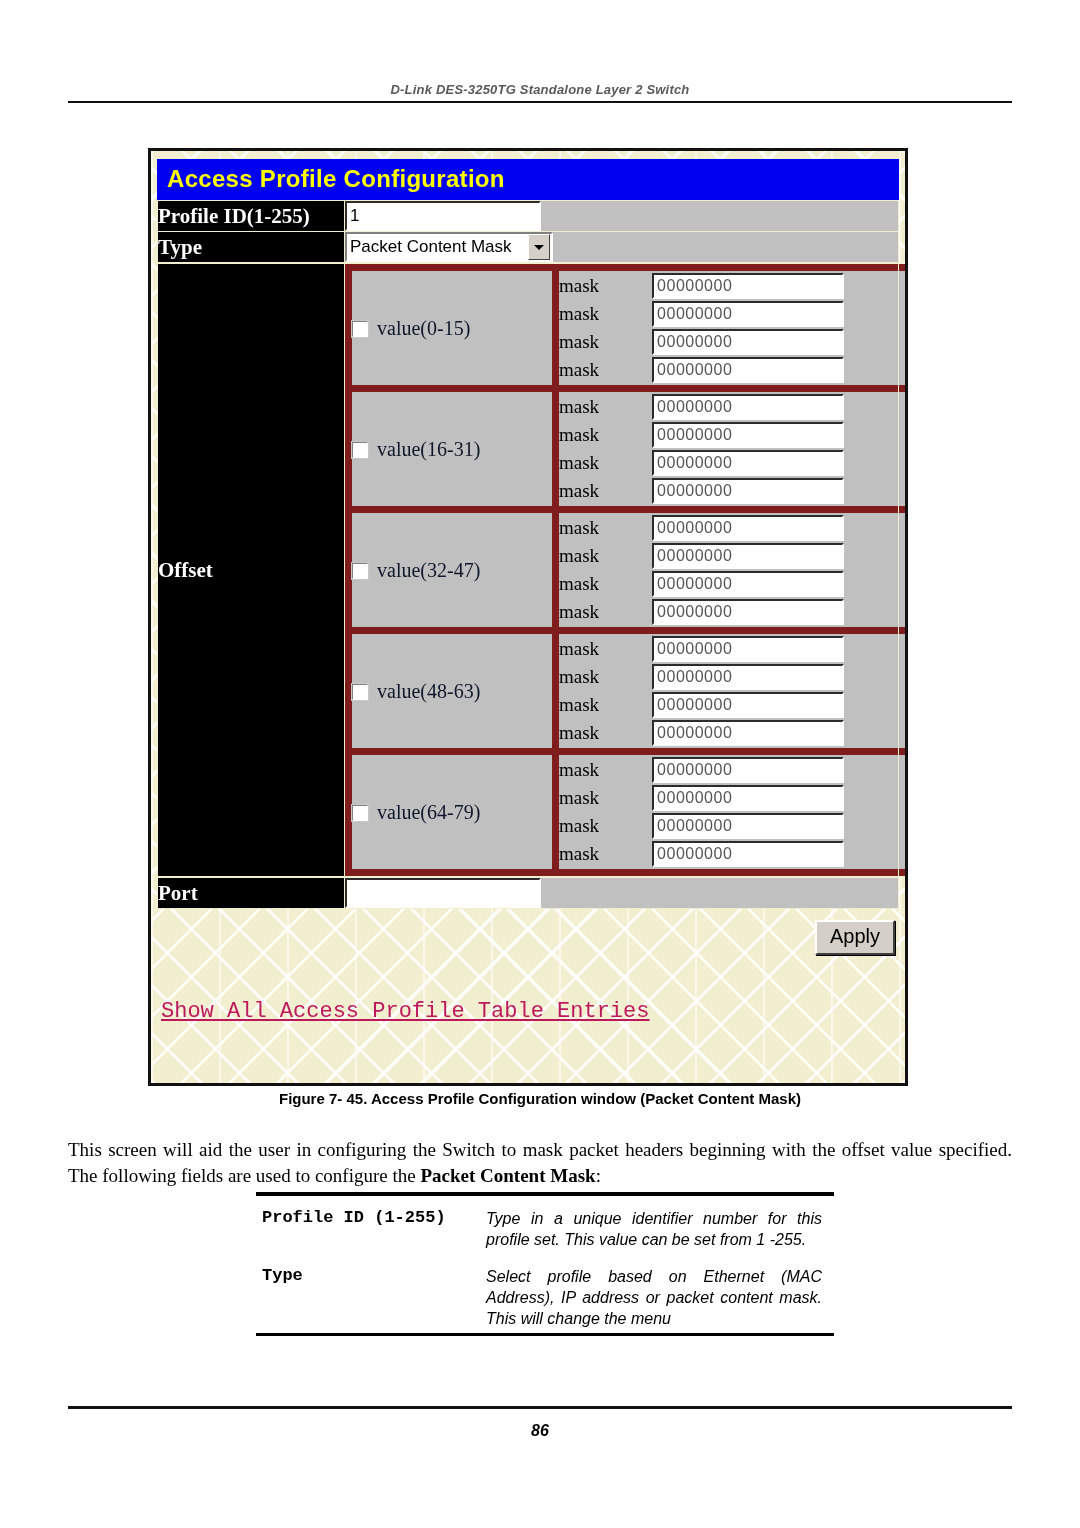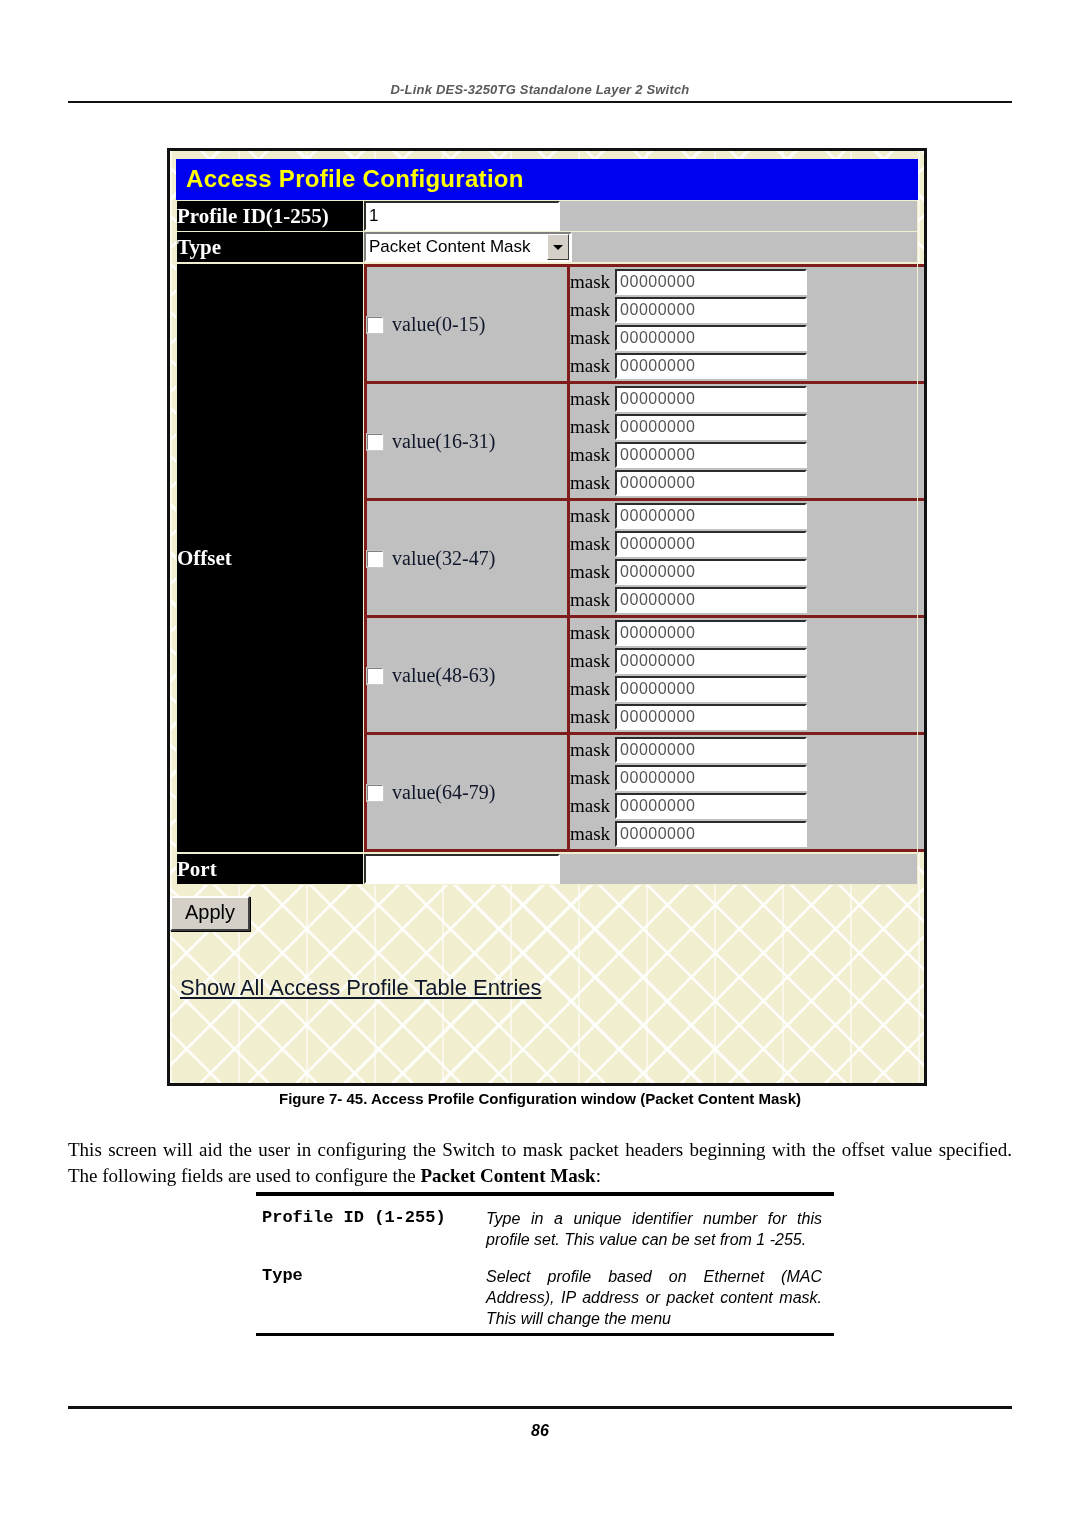--- a/index.html
+++ b/index.html
@@ -34,21 +34,21 @@
     left: 68px;
     top: 101px;
     width: 944px;
     height: 0;
     border-top: 2px solid #111;
   }
 
   
   .ui-panel {
     position: absolute;
-    left: 167px;
+    left: 148px;
     top: 148px;
     width: 760px;
     height: 938px;
     box-sizing: border-box;
     border: 3px solid #111;
     background: #f2efd0;
     overflow: hidden;
   }
   
   .ui-panel::before {
@@ -113,21 +113,21 @@
     border-left-color: #808080;
     border-right-color: #ffffff;
     border-bottom-color: #ffffff;
     padding: 2px 3px;
     box-sizing: border-box;
     height: 30px;
     outline: none;
   }
   input.profile-id { width: 196px; }
   input.port-inp   { width: 196px; }
-  input.mask-inp   { width: 192px; height: 26px; font-size: 16px; color:#555; letter-spacing:0.5px;}
+  input.mask-inp   { width: 192px; height: 26px; font-size: 16px; color:#555; letter-spacing:0.5px;margin-left:48px;}
 
   .select-box {
     display: inline-flex;
     align-items: center;
     background: #ffffff;
     border: 2px solid;
     border-top-color: #808080;
     border-left-color: #808080;
     border-right-color: #ffffff;
     border-bottom-color: #ffffff;
@@ -165,21 +165,21 @@
     background: #000;
     color: #fff;
     font-family: "Liberation Serif", serif;
     font-weight: bold;
     font-size: 21px;
     padding-left: 8px;
     width: 186px;
     vertical-align: middle;
   }
   table.offsets { border-collapse: collapse; width: 100%; table-layout: fixed; }
-  table.offsets td { border: 3px solid #7f1d1d; padding: 0; background: #c0c0c0; }
+  table.offsets td { border: 7px solid #7f1d1d; padding: 0; background: #c0c0c0; }
   td.val-cell {
     width: 200px;
     padding: 6px 0 6px 12px;
     font-family: "Liberation Serif", serif;
     font-size: 20px;
     color: #0f172a;
     white-space: nowrap;
   }
   td.mask-cell { padding: 3px 0 3px 4px; width: 360px; }
   td.pad-cell  { }
@@ -210,43 +210,43 @@
     color: #000;
   }
 
   .apply-wrap {
     position: relative;
     z-index: 1;
     height: 56px;
     padding-right: 10px;
     display: flex;
     align-items: center;
-    justify-content: flex-start;
+    justify-content: flex-end;
   }
   .apply-btn {
     font-family: "Liberation Sans", sans-serif;
     font-size: 20px;
     padding: 3px 13px 5px 13px;
     background: #d4d0c8;
     border: 2px solid;
     border-top-color: #ffffff;
     border-left-color: #ffffff;
     border-right-color: #404040;
     border-bottom-color: #404040;
     box-shadow: 1px 1px 0 0 #000;
     color: #000;
     cursor: default;
   }
   .show-all {
     position: relative;
     z-index: 1;
     margin: 34px 0 0 10px;
-    font-family: Liberation Sans, sans-serif;
+    font-family: Liberation Mono, monospace;
     font-size: 22px;
-    color: #0f172a;
+    color: #be185d;
     text-decoration: underline;
     display: inline-block;
     cursor: pointer;
   }
 
   
   .fig-caption {
     position: absolute;
     left: 68px;
     top: 1090px;

